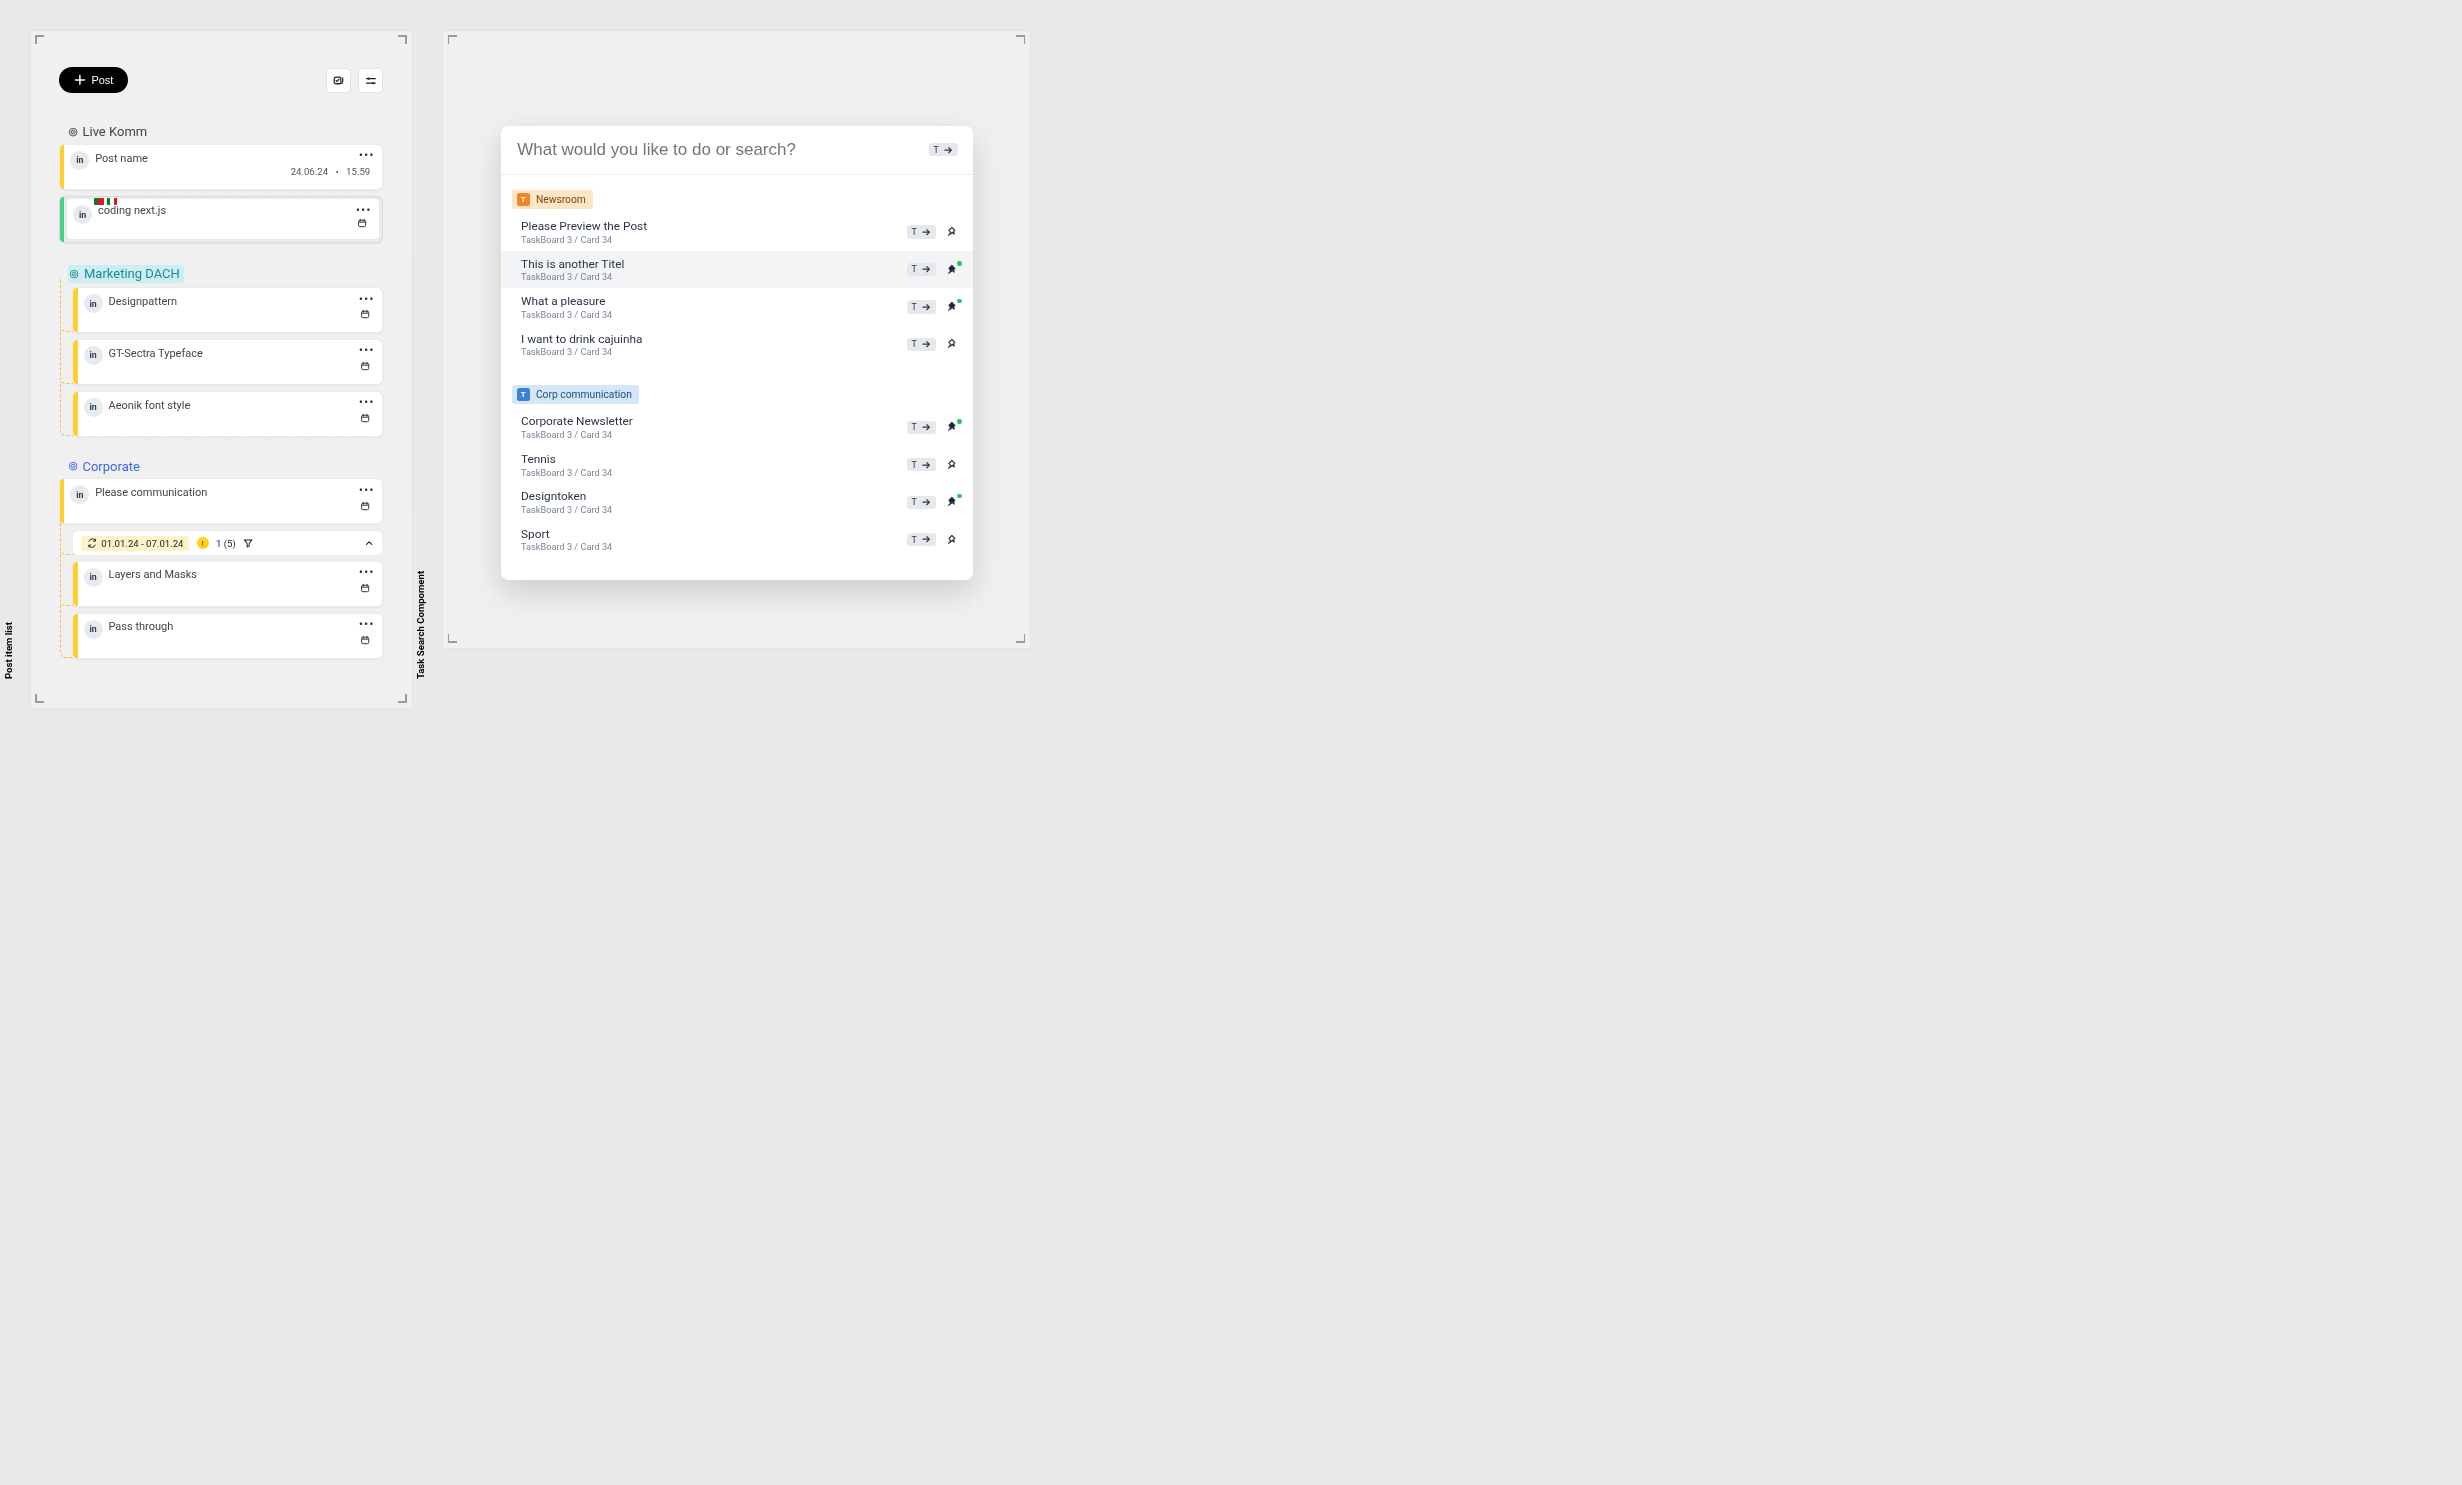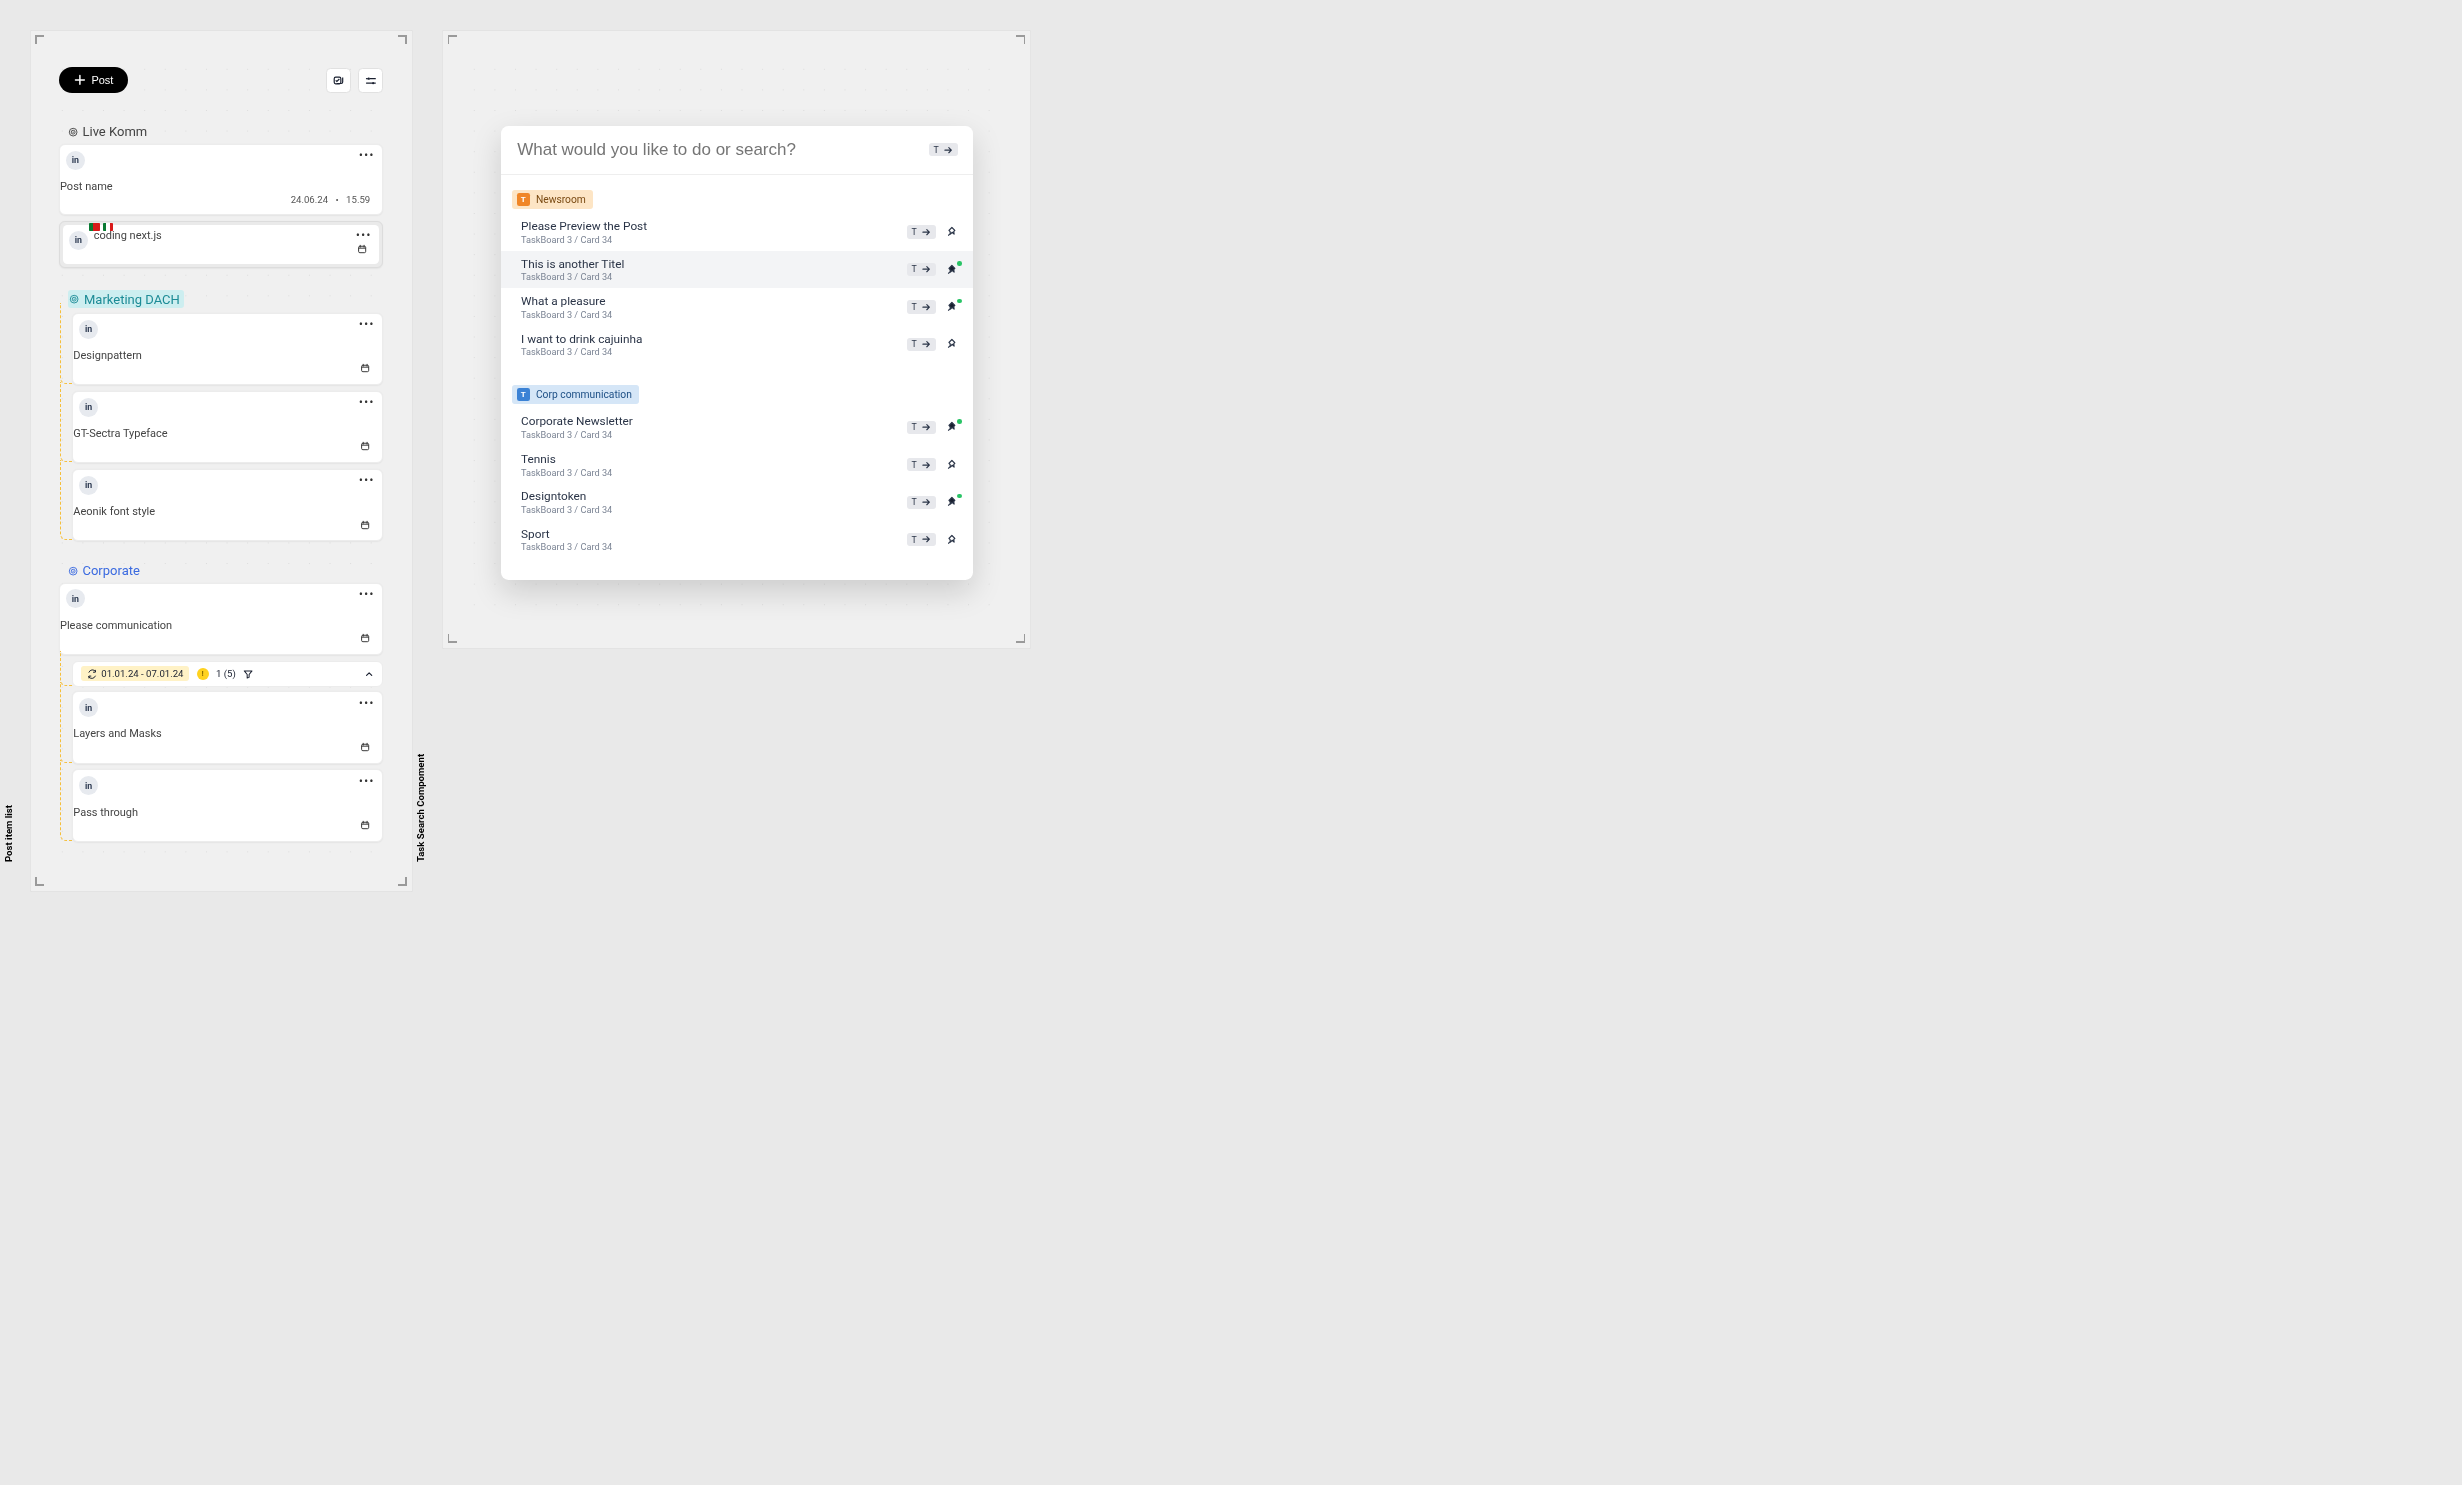--- a/index.html
+++ b/index.html
@@ -88,21 +88,21 @@
   .gh-marketing { background:#cdeef0; color:#1d8b96; padding:1.5px 4.4px 1.5px 1.5px; border-radius:2.9px; }
   .gh-corp  { color:#3a6ae0; }
 
   .card {
     background:#fff; border-radius:5.9px; margin:4.4px 0 5.9px 0; position:relative;
     box-shadow: 0 0.7px 1.5px rgba(0,0,0,0.05);
     display:flex; align-items:stretch; min-height:32px;
     z-index:1;
     border:0.7px solid #ececec;
   }
-  .card.tall { min-height:46px; flex-direction:column; }
+  .card.tall { min-height:46px; flex-direction:row; }
   .stripe { width:4.4px; border-radius:4.4px 0 0 4.4px; }
   .stripe.yellow { background:#ffcf2b; }
   .stripe.green  { background:#47d28a; }
 
   .card-avatar {
     width:19px; height:19px; border-radius:50%; background:#e7eaef;
     display:flex; align-items:center; justify-content:center;
     font-size:8.8px; font-weight:700; color:#2e3b52; margin:5.9px;
     flex:none;
   }

